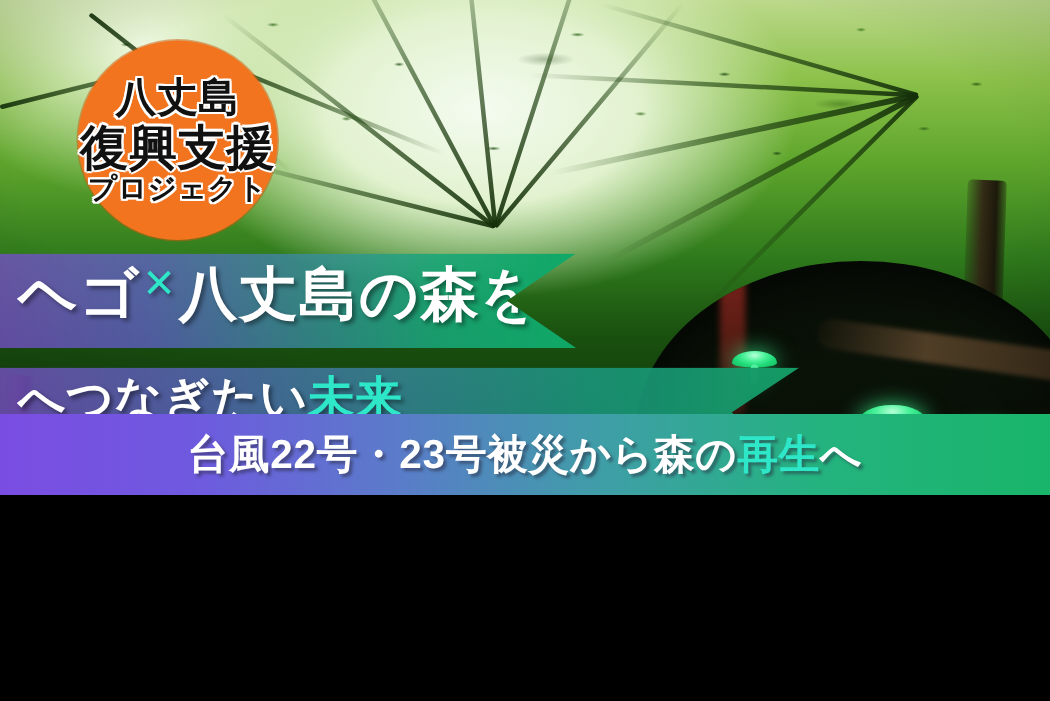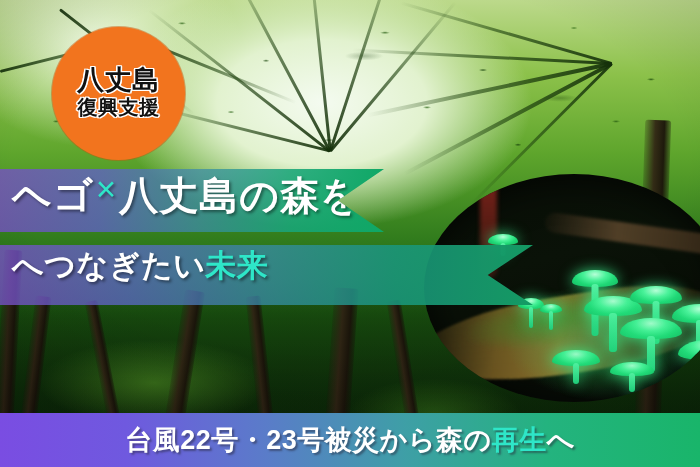--- a/index.html
+++ b/index.html
@@ -6,21 +6,21 @@
     margin: 0;
     padding: 0;
     background: #000;
   }
   body {
     font-family: "Liberation Sans", "DejaVu Sans", sans-serif;
   }
   #poster {
     position: relative;
     width: 700px;
-    height: 467px;
+    height: 330px;
     overflow: hidden;
     background: #1d3a12;
   }
 
   
   .bg {
     position: absolute;
     inset: 0;
     overflow: hidden;
   }
@@ -103,21 +103,21 @@
     font-weight: bold;
     letter-spacing: .5px;
     line-height: 1;
     text-shadow:
       -1.3px -1.3px 0 #fff, 1.3px -1.3px 0 #fff,
       -1.3px  1.3px 0 #fff, 1.3px  1.3px 0 #fff,
        0 -1.4px 0 #fff, 0 1.4px 0 #fff,
       -1.4px 0 0 #fff, 1.4px 0 0 #fff;
   }
   .badge-l1 { font-size: 27px; margin-bottom: 3px; }
-  .badge-l2 { font-size: 20px; margin-bottom: 3px; }
+  .badge-l2 { font-size: 32px; margin-bottom: 3px; }
   .badge-l3 { font-size: 19px; }
 
   
   .inset-ellipse {
     position: absolute;
     left: 424px;
     top: 174px;
     width: 300px;
     height: 228px;
     border-radius: 50%;
@@ -338,20 +338,21 @@
     <div class="mush" style="left:64px;top:60px;width:30px;height:22px;">
       <div class="cap" style="top:0;width:30px;height:11px;"></div>
       <div class="stem" style="top:9px;width:5px;height:13px;"></div>
     </div>
     <div class="inset-glow"></div>
   </div>
 
   <div class="badge">
     <div class="badge-line badge-l1">八丈島</div>
     <div class="badge-line badge-l2">復興支援</div>
+    <div class="badge-line badge-l3">プロジェクト</div>
   </div>
 
   <div class="ribbon ribbon-1">
     <span>ヘゴ</span>
     <span class="cross">×</span>
     <span>八丈島の森を</span>
   </div>
 
   <div class="ribbon ribbon-2">
     <span>へつなぎたい</span>

